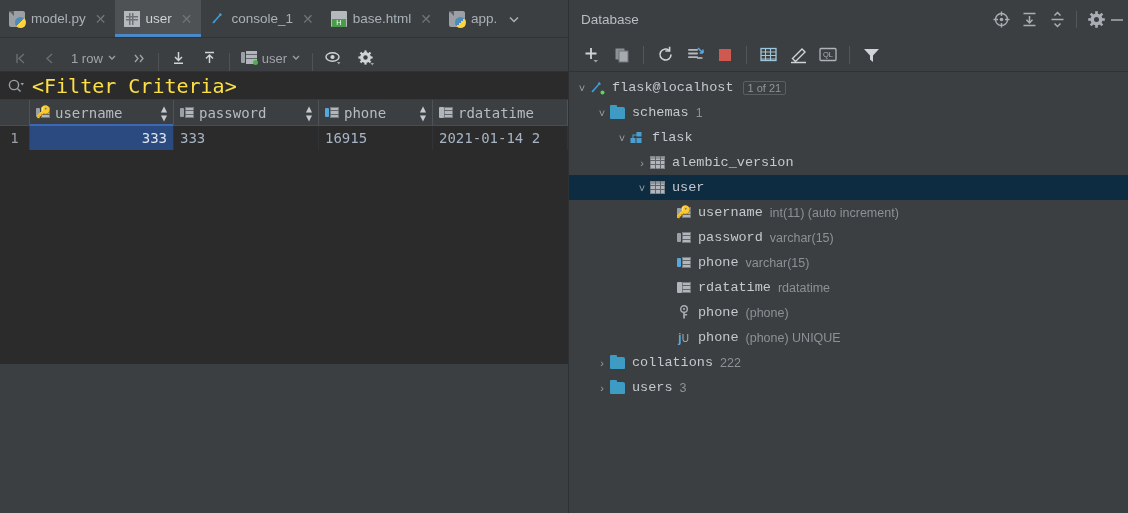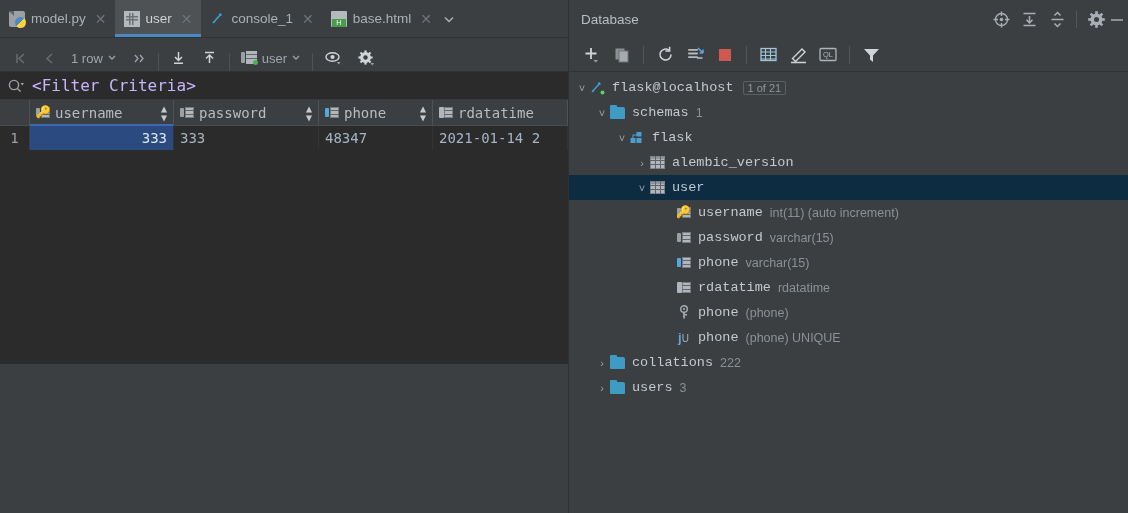--- a/index.html
+++ b/index.html
@@ -64,21 +64,21 @@
   .gb { display: flex; align-items: center; justify-content: center; height: 26px; padding: 0 7px; color: #9fa5aa; }
   .gb.dim { color: #6a6f73; }
   .gb-sep { width: 1px; height: 18px; background: #4f5355; margin: 0 4px; }
   .caret { font-size: 9px; margin-left: 4px; color: #9aa0a5; }
 
   
   .filterrow {
     height: 28px; flex: 0 0 28px; background: #2b2b2b; display: flex; align-items: center;
     padding-left: 7px; gap: 7px; border-bottom: 1px solid #3a3a3a;
   }
-  .filterrow .ftext { color: #c4b5fd; font-size: 16px; font-family: "DejaVu Sans Mono", monospace; }
+  .filterrow .ftext { color: #fde047; font-size: 20px; font-family: "DejaVu Sans Mono", monospace; }
 
   
   .tablewrap { flex: 1 1 auto; background: #2b2b2b; overflow: hidden; }
   .thead { display: flex; height: 26px; background: #3c3f41; border-bottom: 1px solid #4a4d4f; }
   .th {
     display: flex; align-items: center; gap: 5px; padding: 0 6px;
     font-size: 14px; color: #b6bcc2; font-family: "DejaVu Sans Mono", monospace;
     border-right: 1px solid #4f5355; position: relative;
   }
   .th.gutter { width: 30px; flex: 0 0 30px; padding: 0; }
@@ -186,20 +186,24 @@
         <span>console_1</span>
         <span class="close">✕</span>
       </div>
 
       <div class="tab">
         <span class="ficon icon-html"></span>
         <span>base.html</span>
         <span class="close">✕</span>
       </div>
 
+      <div class="tab">
+        <span class="ficon icon-py"></span>
+        <span>app.</span>
+      </div>
 
       <div class="tab-overflow">
         <svg width="14" height="14" viewBox="0 0 14 14">
             <path d="M3 5.5 L7 9.5 L11 5.5" stroke="#a9b1b8" stroke-width="1.5" fill="none"></path>
           </svg>
       </div>
     </div>
 
     <div class="gridbar">
       <div class="gb dim">
@@ -326,21 +330,21 @@
               <span class="grid"></span>
           </span>
           <span>rdatatime</span>
         </div>
       </div>
 
       <div class="trow">
         <div class="td gutter">1</div>
         <div class="td c-username num selected">333</div>
         <div class="td c-password">333</div>
-        <div class="td c-phone">48347</div>
+        <div class="td c-phone">16915</div>
         <div class="td c-rdate">2021-01-14 2</div>
       </div>
     </div>
   </div>
 
   <div class="dbpanel">
 
     <div class="dbheader">
       <span class="dbtitle">Database</span>
       <div class="dbheader-actions">

